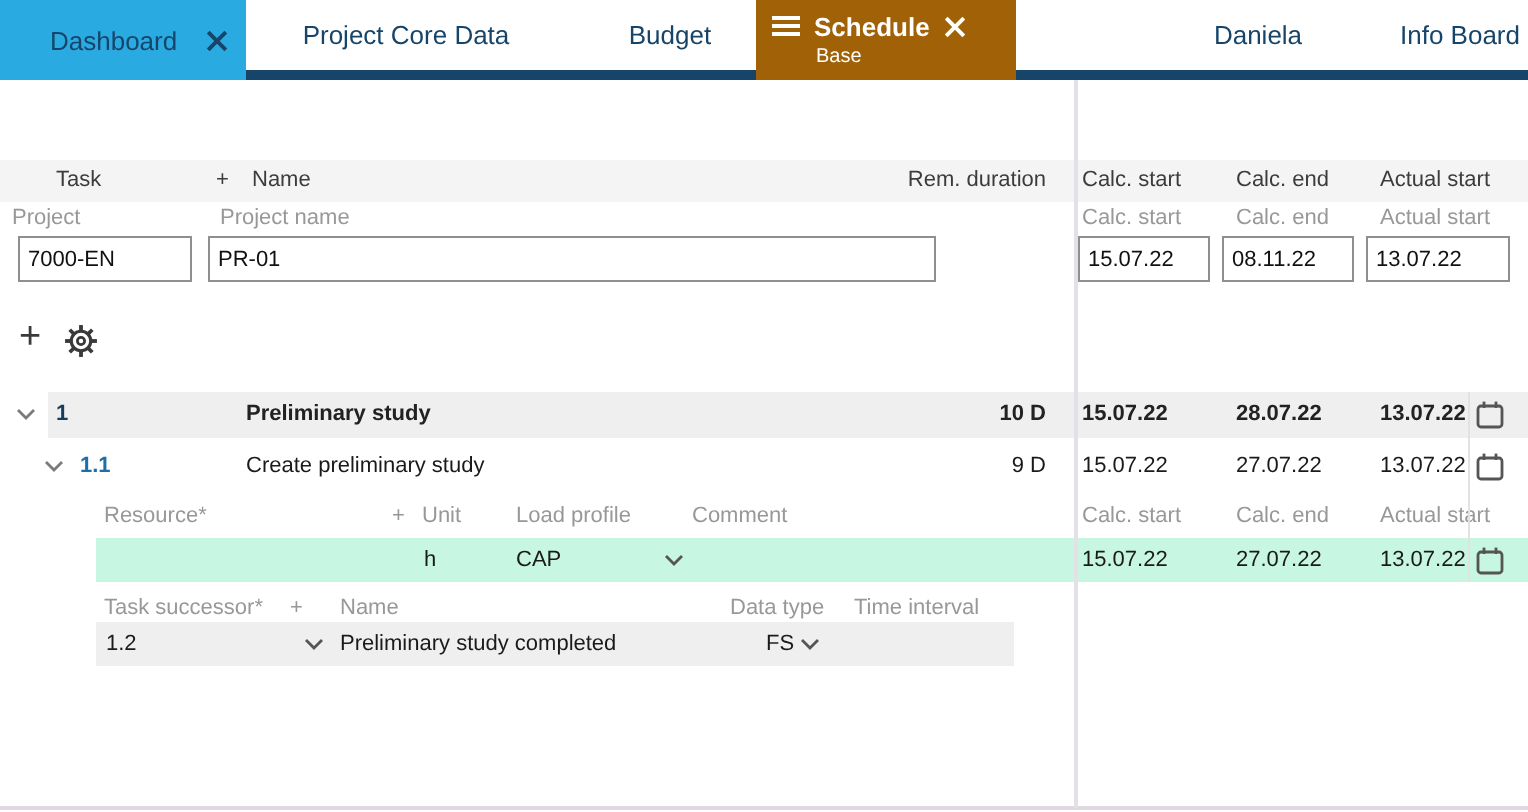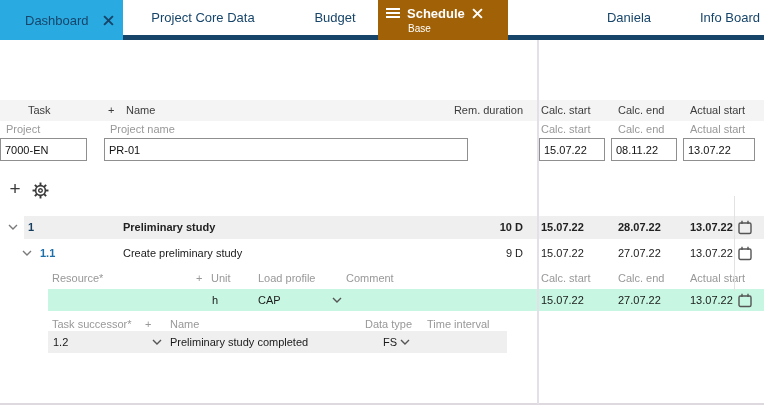--- a/index.html
+++ b/index.html
@@ -26,21 +26,21 @@
   .sched-top { display:flex; align-items:center; gap:7px; height:18px; }
   .sched-top .lbl { font-weight:bold; font-size:13px; }
   .sched-sub { font-size:10px; padding-left:22px; margin-top:1px; }
   .hamburger { display:inline-flex; flex-direction:column; gap:2px; width:14px; }
   .hamburger i { display:block; height:2px; background:#fff; }
   .xicon { display:inline-block; }
   
   .vdivider { position:absolute; left:537px; top:40px; width:2px; height:364px; background:#e4e0e8; z-index:5; }
   .calsep   { position:absolute; left:734px; top:196px; width:1px; height:95px; background:#e2e2e2; z-index:5; }
   .bottomline { position:absolute; left:0; top:403px; width:764px; height:2px; background:#ddd9df; }
-  .r { position:absolute; left:0; width:764px;margin-top:20px; }
+  .r { position:absolute; left:0; width:764px; }
   .r span { position:absolute; white-space:nowrap; }
   .r-header  { top:80px;  height:21px; line-height:21px; background:#f4f4f4; font-size:11px; color:#3c3c3c; }
   .r-labels  { top:102px; height:15px; line-height:15px; font-size:11px; color:#989898; }
   .r-inputs  { top:118px; height:24px; }
   .r-toolbar { top:158px; height:24px; }
   .r-t1      { top:196px; height:23px; line-height:23px; font-size:11px; }
   .r-t2      { top:222px; height:23px; line-height:23px; font-size:11px; }
   .r-reshdr  { top:251px; height:15px; line-height:15px; font-size:11px; color:#989898; }
   .r-resrow  { top:269px; height:22px; line-height:22px; font-size:11px; }
   .r-suchdr  { top:297px; height:14px; line-height:14px; font-size:11px; color:#989898; }
@@ -66,21 +66,21 @@
   .b { font-weight:bold; color:#222; }
   
   .s-res{left:52px;} .s-plus{left:196px;} .s-unit{left:211px;} .s-load{left:258px;} .s-com{left:346px;}
   .s-unitv{left:212px;} .s-capv{left:258px;} .s-capchev{left:332px; top:8px;}
   
   .su-suc{left:52px;} .su-plus{left:145px;} .su-name{left:170px;} .su-link{left:365px;} .su-time{left:427px;}
   .su-val{left:53px;} .su-chev{left:152px; top:8px;} .su-namev{left:170px;} .su-fs{left:383px;} .su-fschev{left:400px; top:8px;}
   
   .inp { position:absolute; top:0; height:23px; border:1px solid #8f8f8f; background:#fff;
          font-family:"Liberation Sans", sans-serif; font-size:11px; padding:0 4px; color:#111; outline:none; }
-  .inp-id   { left:0;   width:87px; }
+  .inp-id   { left:9px;   width:87px; }
   .inp-name { left:104px; width:364px; }
   .inp-cs   { left:539px; width:66px; }
   .inp-ce   { left:611px; width:66px; }
   .inp-as   { left:683px; width:72px; }
   
   .tbtn { position:absolute; top:0; width:22px; height:22px; background:transparent; border:none;
           font-size:19px; line-height:20px; color:#3a3a3a; cursor:pointer; padding:0; }
   .btn-plus { left:4px; }
   .btn-gear { left:29px; }
   svg { display:block; }

